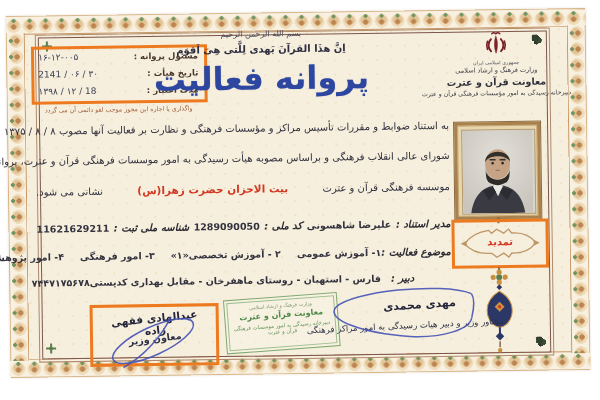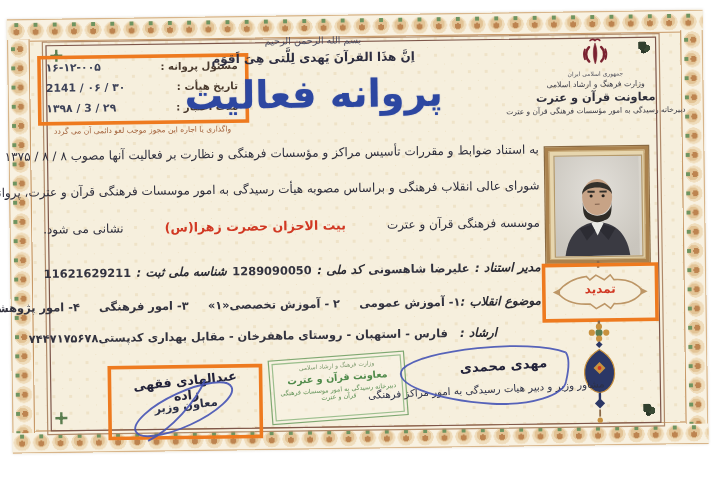--- a/index.html
+++ b/index.html
@@ -38,21 +38,21 @@
                radial-gradient(circle 2px at center,#8aa97b 97%,transparent);}
   .corner.leaf{background:
       radial-gradient(circle 4px at 30% 30%, #32402e 97%, transparent),
       radial-gradient(circle 3px at 70% 55%, #3a4a35 97%, transparent),
       radial-gradient(circle 2.5px at 45% 75%, #2c382a 97%, transparent);}
   
   .licbox{position:absolute;left:25px;top:31px;width:176px;height:58px;
           border:3px solid #ee7a1f;padding:3px 6px 0 4px;box-sizing:border-box;direction:rtl;}
   .licrow{display:flex;justify-content:space-between;align-items:baseline;height:17px;}
   .liclabel{font-size:8.5px;font-weight:bold;color:#4a3a2e;}
-  .licval{font-size:9px;font-weight:bold;color:#3d4258;letter-spacing:.5px;}
+  .licval{font-size:9px;font-weight:normal;color:#3d4258;letter-spacing:.5px;}
   .warn{position:absolute;left:26px;top:91px;width:172px;text-align:center;
         font-size:6.3px;color:#a2613a;direction:rtl;white-space:nowrap;}
   
   .bismillah{position:absolute;left:170px;top:17px;width:170px;text-align:center;
              font-size:8px;color:#4a4a5e;direction:rtl;}
   .verse{position:absolute;left:150px;top:31px;width:210px;text-align:center;
          font-size:10px;font-weight:bold;color:#2e2e40;direction:rtl;}
   .title{position:absolute;left:140px;top:47px;width:230px;text-align:center;
          font-size:32px;font-weight:bold;color:#2d47a1;direction:rtl;
          text-shadow:0 0 1px rgba(45,71,161,.4);}
@@ -121,21 +121,21 @@
     <div class="licrow">
       <span class="liclabel">مسئول پروانه :</span>
       <span class="licval" dir="ltr">۱۶-۱۲-۰۰۵</span>
     </div>
     <div class="licrow">
       <span class="liclabel">تاریخ هیأت :</span>
       <span class="licval" dir="ltr">2141 / ۰۶ / ۳۰</span>
     </div>
     <div class="licrow">
       <span class="liclabel">مدت اعتبار :</span>
-      <span class="licval" dir="ltr">۱۳۹۸ / 3 / ۲۹</span>
+      <span class="licval" dir="ltr">۱۳۹۸ / ۱۲ / 18</span>
     </div>
   </div>
   <div class="warn">واگذاری یا اجاره این مجوز موجب لغو دائمی آن می گردد</div>
 
   <div class="bismillah">بسم الله الرحمن الرحیم</div>
   <div class="verse">اِنَّ هذَا القرآنَ یَهدی لِلَّتی هِیَ اَقوَم</div>
   <div class="title">پروانه فعالیت</div>
 
   <div class="ministry">
     <svg width="26" height="28" viewBox="0 0 26 28" style="margin:0 auto;">
@@ -164,31 +164,31 @@
 
   <div class="frow" style="top:208px;">
     <span class="flabel">مدیر استناد :</span>
     <span class="fval">علیرضا شاهسونی</span>
     <span class="flabel">کد ملی :</span>
     <span class="fval" dir="ltr">1289090050</span>
     <span class="flabel">شناسه ملی ثبت :</span>
     <span class="fval" dir="ltr">11621629211</span>
   </div>
   <div class="frow" style="top:236px;">
-    <span class="flabel">موضوع انقلاب :</span>
+    <span class="flabel">موضوع فعالیت :</span>
     <span class="subjects">
       <span class="fval">۱- آموزش عمومی</span>
       <span class="fval">۲ - آموزش تخصصی«۱»</span>
       <span class="fval">۳- امور فرهنگی</span>
       <span class="fval">۴- امور پژوهشی</span>
     </span>
     <span></span>
   </div>
   <div class="frow" style="top:262px;left:60px;width:345px;justify-content:flex-start;gap:10px;">
-    <span class="flabel">ارشاد :</span>
+    <span class="flabel">دبیر :</span>
     <span class="fval">فارس - استهبان - روستای ماهفرخان - مقابل بهداری کدپستی۷۴۴۷۱۷۵۶۷۸</span>
   </div>
 
   <div class="photo">
     <div class="inner">
       <svg width="70" height="83" viewBox="0 0 70 83">
         <rect width="70" height="83" fill="#d9d5cd"></rect>
         <rect width="70" height="83" fill="url(#g0)" opacity="0.25"></rect>
         <defs>
             <radialGradient id="g0" cx="50%" cy="35%" r="70%">

